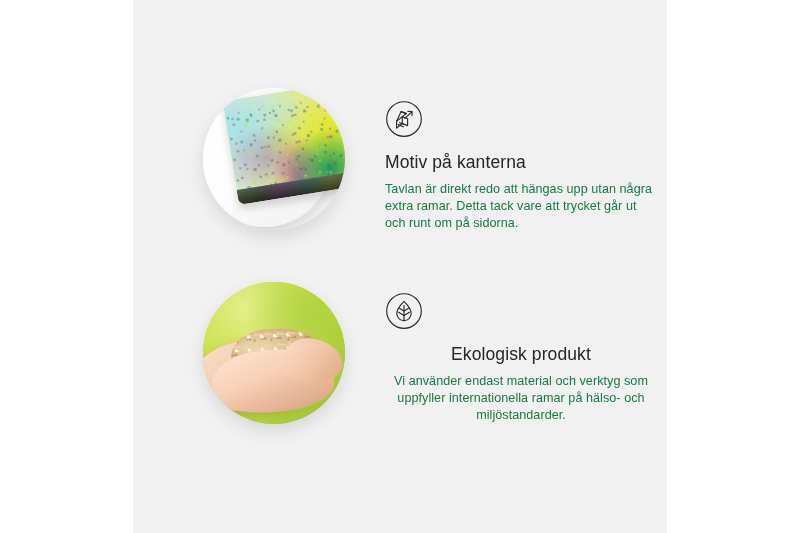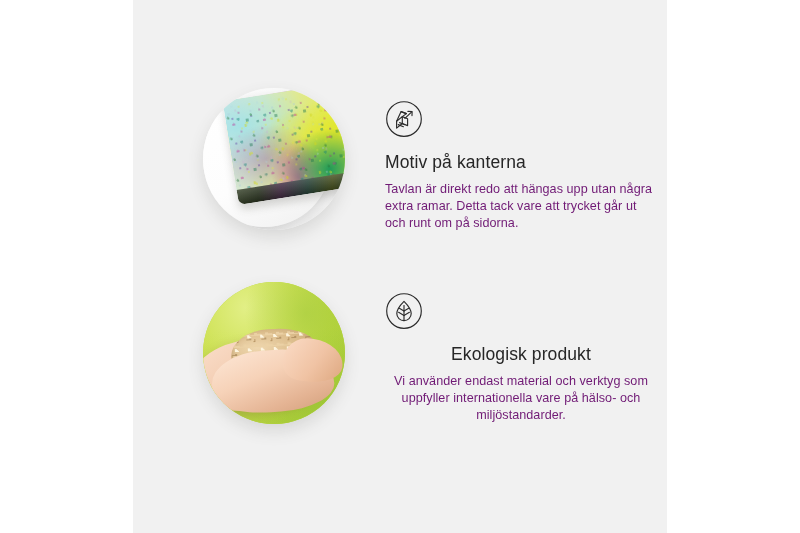--- a/index.html
+++ b/index.html
@@ -236,21 +236,21 @@
     font-weight: 400;
     color: #262626;
     letter-spacing: 0.1px;
     margin-bottom: 8px;
     white-space: nowrap;
   }
 
   .feat-desc {
     font-size: 12.6px;
     line-height: 17px;
-    color: #701a75;
+    color: #15803d;
     letter-spacing: 0.05px;
   }
 </style>
 </head>
 <body>
 
 <div id="stage">
 
   <div id="panel">
 
@@ -306,18 +306,18 @@
             <circle cx="19" cy="19" r="17.3"></circle>
             <path d="M19 9.4 C14.2 14.2 11.8 18.1 11.8 21.6 C11.8 25.6 15.0 28.6 19 28.6 C23.0 28.6 26.2 25.6 26.2 21.6 C26.2 18.1 23.8 14.2 19 9.4 Z"></path>
             <path d="M19 13.6 L19 28.6"></path>
             <path d="M19 19.0 L14.3 16.3"></path>
             <path d="M19 19.0 L23.7 16.3"></path>
             <path d="M19 23.4 L13.6 20.3"></path>
             <path d="M19 23.4 L24.4 20.3"></path>
           </svg>
         </span>
         <div class="feat-title">Ekologisk produkt</div>
-        <div class="feat-desc">Vi använder endast material och verktyg som uppfyller internationella vare på hälso- och miljöstandarder.</div>
+        <div class="feat-desc">Vi använder endast material och verktyg som uppfyller internationella ramar på hälso- och miljöstandarder.</div>
       </div>
     </div>
 
   </div>
 </div>
 
 </body></html>

